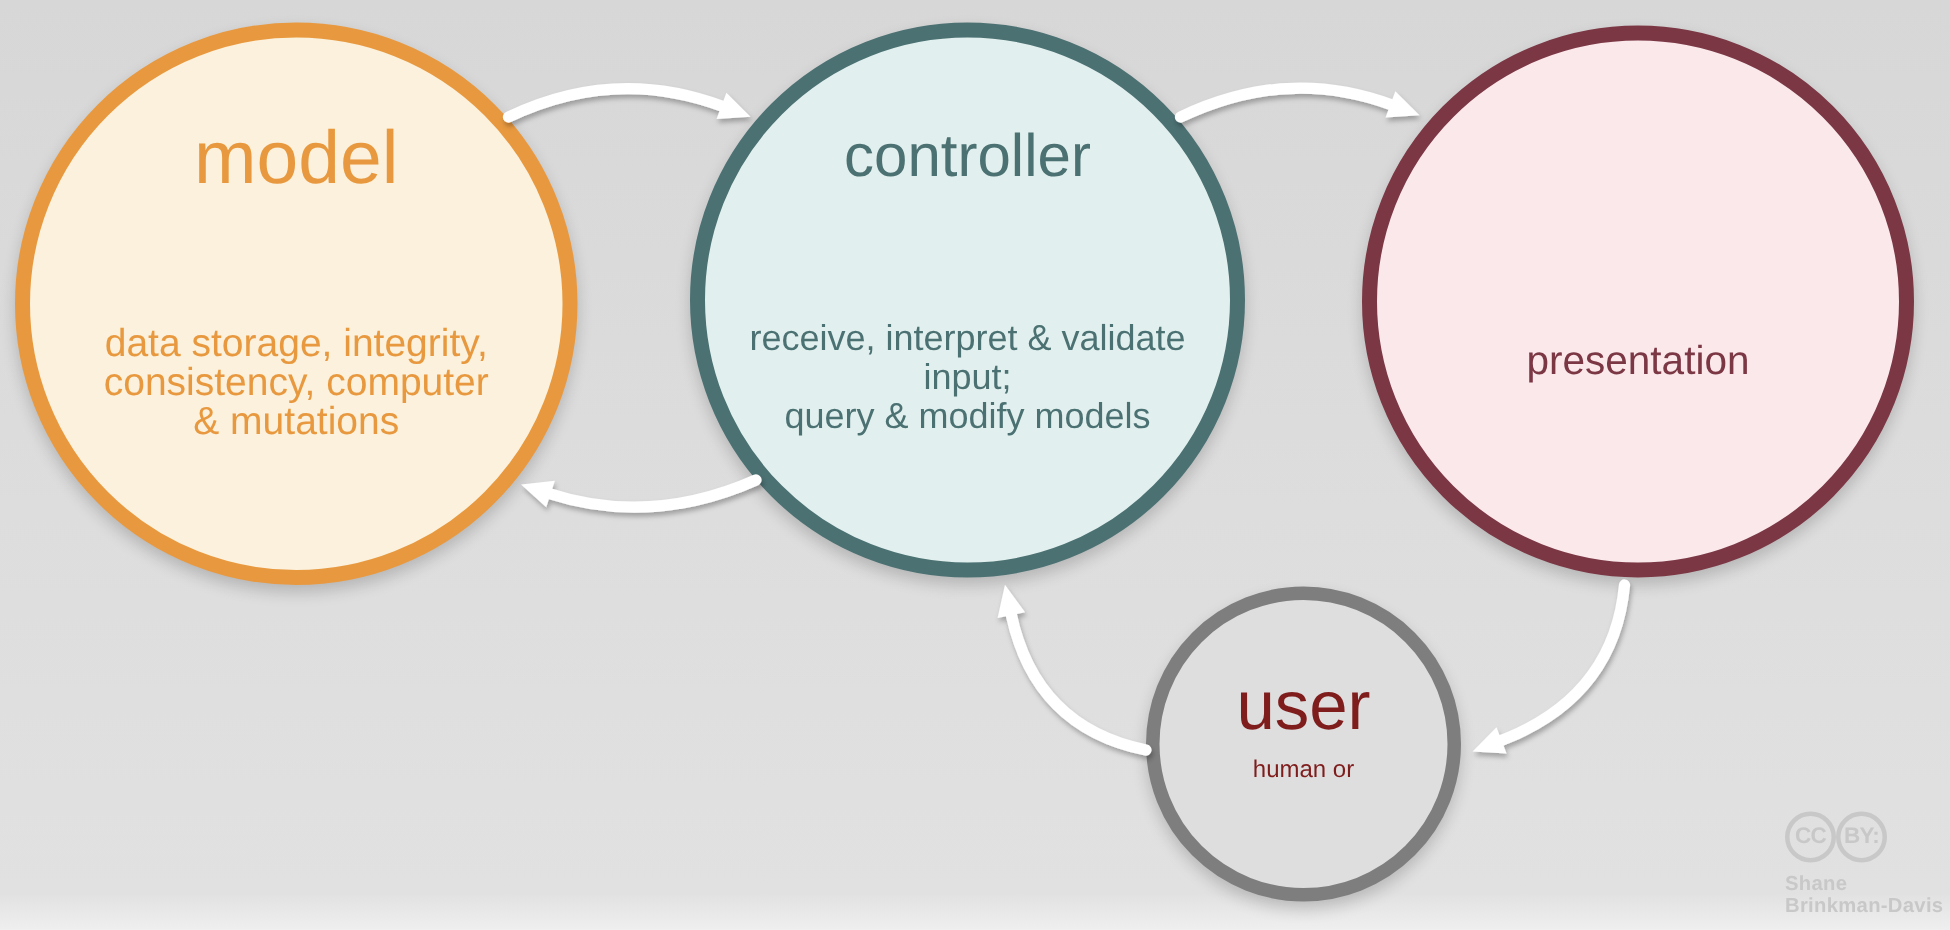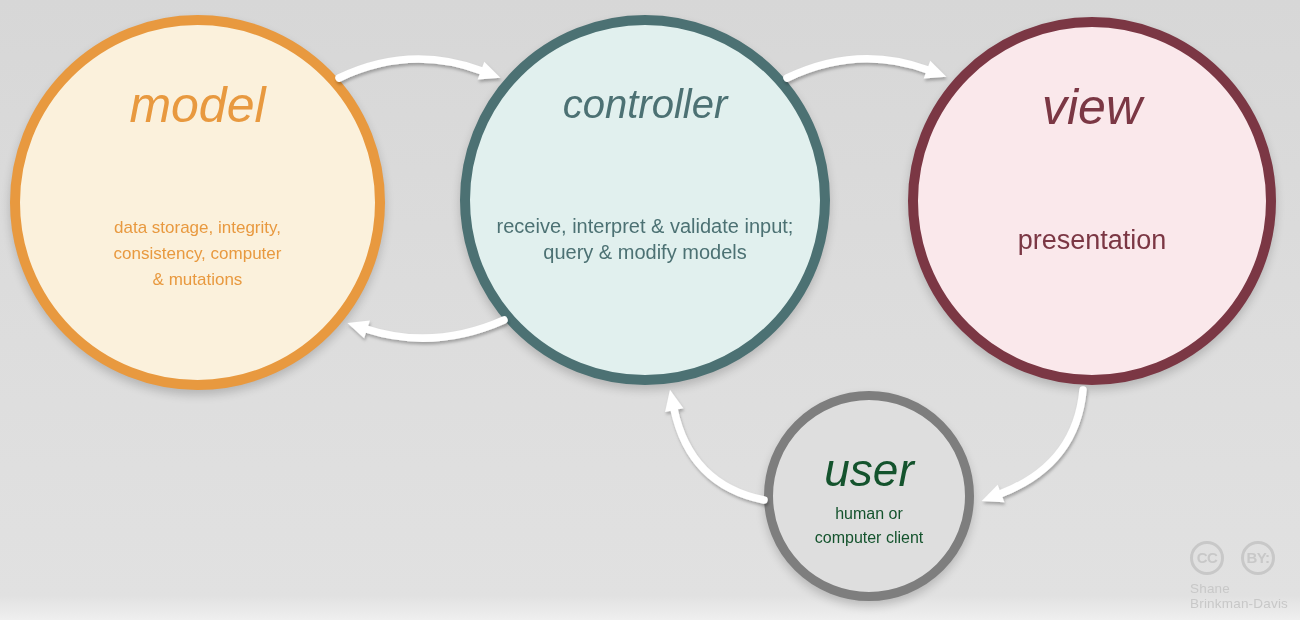--- a/index.html
+++ b/index.html
@@ -18,94 +18,93 @@
     position: absolute;
     border-radius: 50%;
     box-shadow: 0 5px 10px rgba(0,0,0,0.18);
     z-index: 2;
   }
   .node-title {
     position: absolute; left: 0; right: 0;
     text-align: center;
     font-weight: 400;
     line-height: 1.05;
-    font-style: italic;
   }
   .node-desc {
     position: absolute; left: 0; right: 0;
     text-align: center;
   }
 
   
   #node-model {
     left: 10px; top: 15px;
     width: 355px; height: 355px;
     border: 10px solid #E8993F;
     background: #FBF1DC;
     color: #E8993F;
   }
   #node-model .node-title { top: 54px; font-size: 50px; }
-  #node-model .node-desc  { top: 190px; font-size: 17px; line-height: 26px; }
+  #node-model .node-desc  { top: 190px; font-size: 26px; line-height: 26px; }
 
   
   #node-controller {
     left: 460px; top: 15px;
     width: 350px; height: 350px;
     border: 10px solid #4C7173;
     background: #E1F0EE;
     color: #4C7173;
   }
   #node-controller .node-title { top: 58px; font-size: 40px; }
-  #node-controller .node-desc  { top: 188px; font-size: 20px; line-height: 26px; }
+  #node-controller .node-desc  { top: 188px; font-size: 24px; line-height: 26px; }
 
   
   #node-view {
     left: 908px; top: 17px;
     width: 348px; height: 348px;
     border: 10px solid #7B3744;
     background: #FAE8EB;
     color: #7B3744;
   }
   #node-view .node-title { top: 54px; font-size: 50px; }
   #node-view .node-desc  { top: 200px; font-size: 27px; line-height: 26px; }
 
   
   #node-user {
     left: 764px; top: 391px;
     width: 192px; height: 192px;
     border: 9px solid #7E7E7E;
     background: #DEDEDE;
-    color: #14532d;
+    color: #7f1d1d;
   }
   #node-user .node-title { top: 46px; font-size: 46px; }
   #node-user .node-desc  { top: 102px; font-size: 16px; line-height: 24px; }
 
   
   .attribution {
     position: absolute;
     left: 1190px; top: 541px;
     z-index: 1;
     color: #c8c8c8;
   }
-  .badges { display: flex; gap: 17px; }
+  .badges { display: flex; }
   .badge {
     display: inline-block;
     width: 28px; height: 28px;
     border: 3px solid #c8c8c8;
     border-radius: 50%;
     font-size: 15px;
     font-weight: 700;
     line-height: 28px;
     text-align: center;
     letter-spacing: -0.5px;
   }
   .author {
     margin-top: 6px;
     font-size: 13.5px;
-    font-weight: 400;
+    font-weight: 700;
     line-height: 15px;
     letter-spacing: 0.2px;
     white-space: nowrap;
   }
 </style>
 </head>
 <body>
 
 <div class="canvas">
 
@@ -138,31 +137,29 @@
 
   <div class="node" id="node-controller">
     <div class="node-title">controller</div>
     <div class="node-desc">
       <div>receive, interpret &amp; validate input;</div>
       <div>query &amp; modify models</div>
     </div>
   </div>
 
   <div class="node" id="node-view">
-    <div class="node-title">view</div>
     <div class="node-desc">
       <div>presentation</div>
     </div>
   </div>
 
   <div class="node" id="node-user">
     <div class="node-title">user</div>
     <div class="node-desc">
       <div>human or</div>
-      <div>computer client</div>
     </div>
   </div>
 
   <div class="attribution">
     <div class="badges">
       <span class="badge">CC</span>
       <span class="badge">BY:</span>
     </div>
     <div class="author">
       <div>Shane</div>

